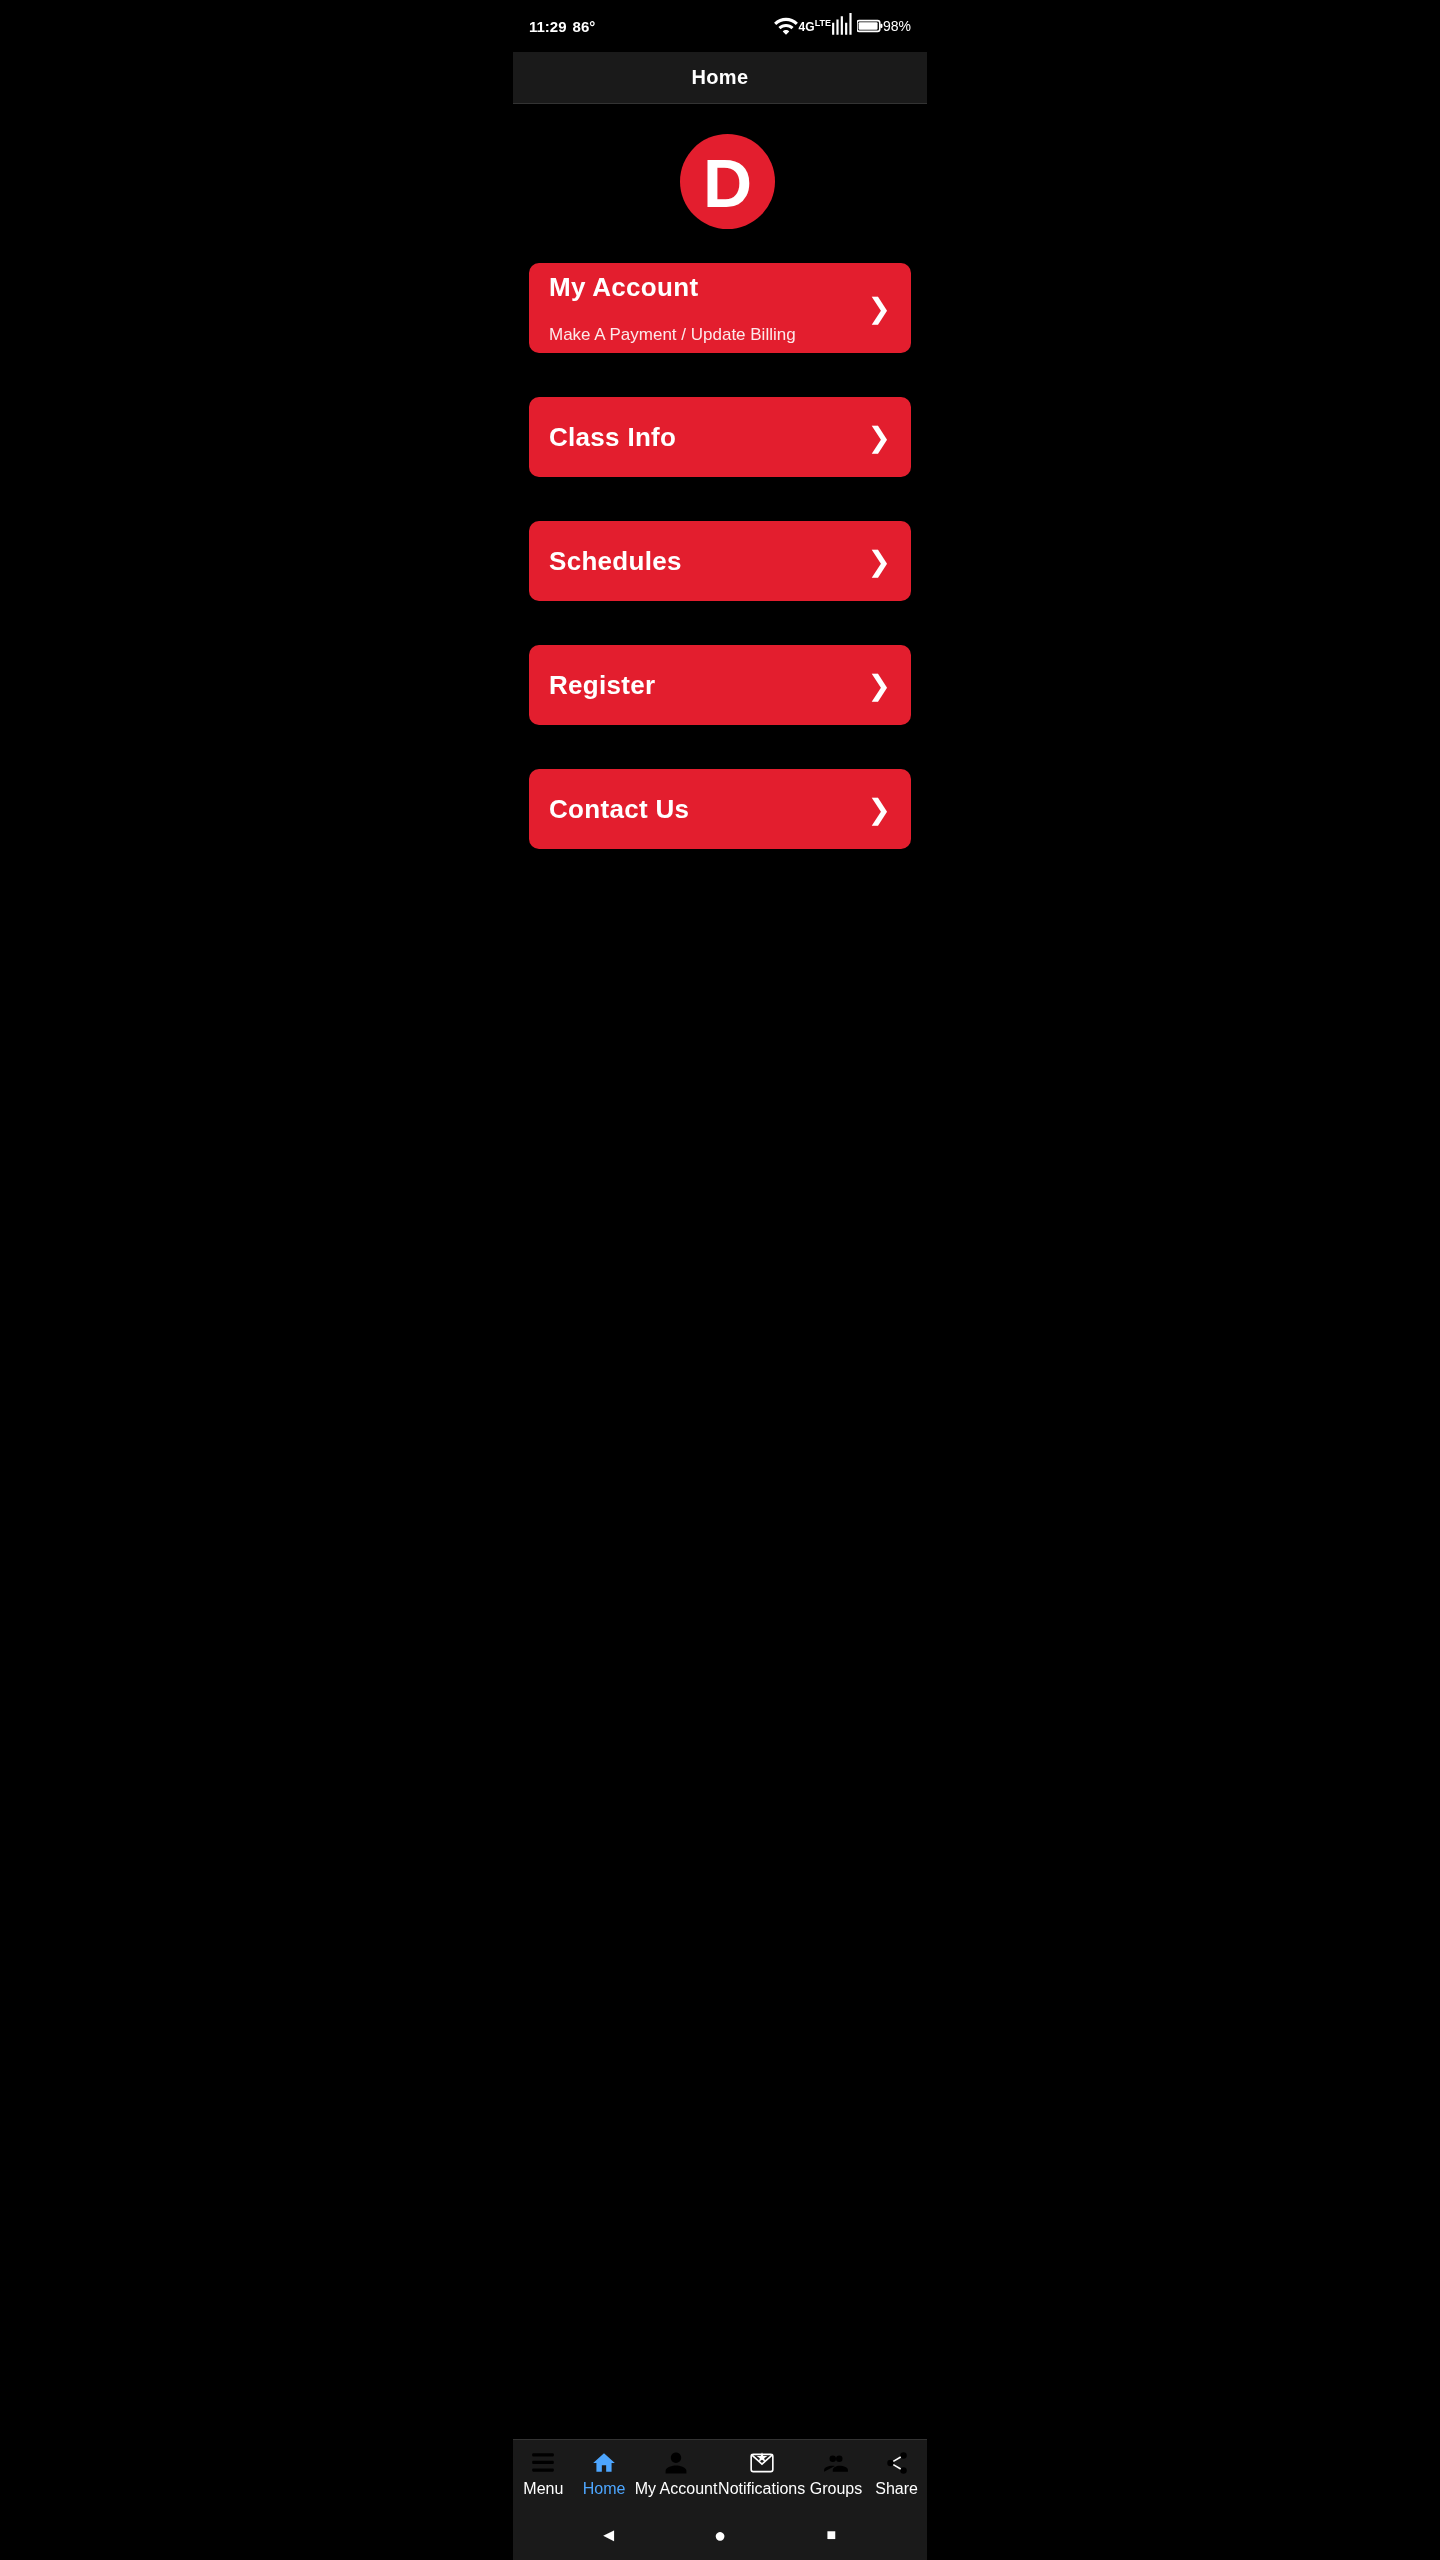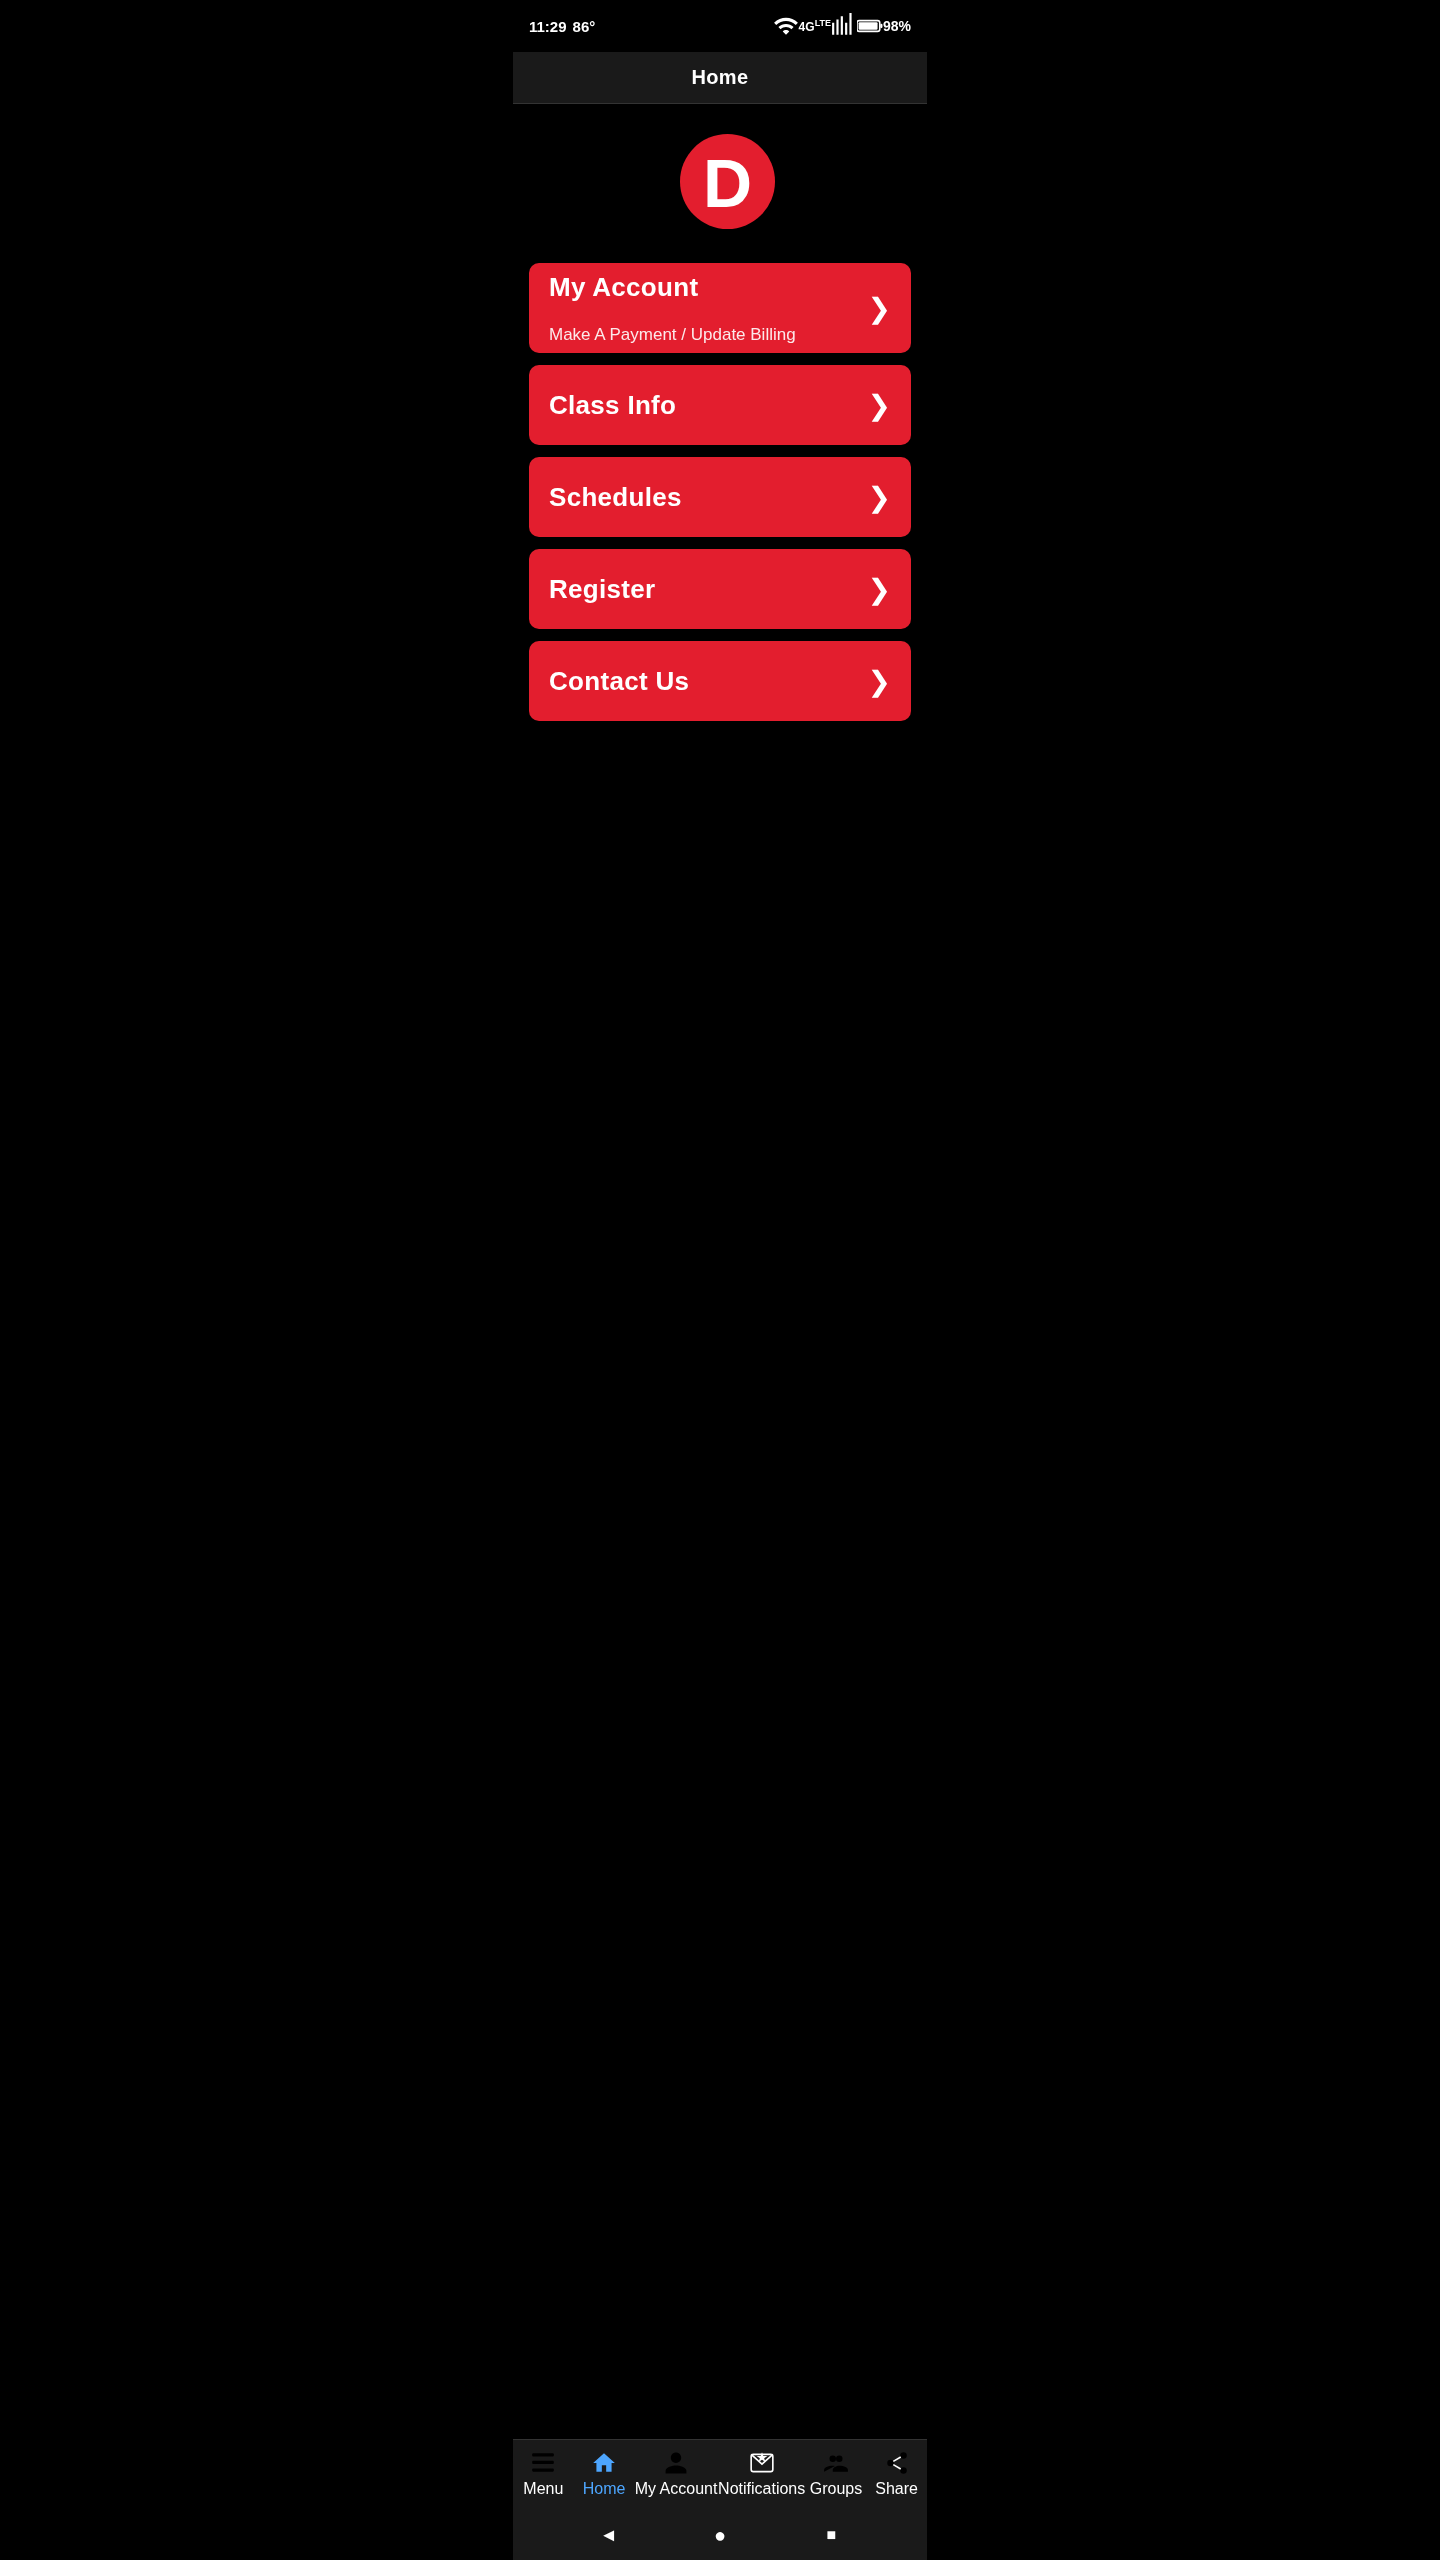--- a/index.html
+++ b/index.html
@@ -125,20 +125,21 @@
       min-height: 90px;
       position: relative;
       cursor: pointer;
       border: none;
       width: 100%;
       text-align: left;
     }
 
     .menu-btn-single {
       min-height: 80px;
+      margin-top: 32px;
     }
 
     .menu-btn-title {
       color: #fff;
       font-size: 26px;
       font-weight: 700;
       letter-spacing: 0.3px;
     }
 
     .menu-btn-subtitle {
@@ -240,21 +241,21 @@
 
     <svg class="icon-svg" viewBox="0 0 24 24" width="18" height="18" fill="white">
       <path d="M1 9h2v11H1zm4-3h2v14H5zm4-3h2v17H9zm4 6h2v11h-2zm4-9h2v20h-2z"></path>
     </svg>
 
     <svg viewBox="0 0 24 12" width="26" height="16" fill="white">
       <rect x="0" y="1" width="21" height="10" rx="2" ry="2" stroke="white" stroke-width="1.5" fill="none"></rect>
       <rect x="21.5" y="4" width="2" height="4" rx="1" fill="white"></rect>
       <rect x="1.5" y="2.5" width="17.5" height="7" rx="1" fill="white"></rect>
     </svg>
-    <span style="font-size:14px; font-weight:700;">98%</span>
+    <span style="font-size:14px; font-weight:400;">98%</span>
   </div>
 </div>
 
 <div class="top-nav">
   <span class="top-nav-title">Home</span>
 </div>
 
 <div class="logo-area">
   <div class="logo-container">
 

